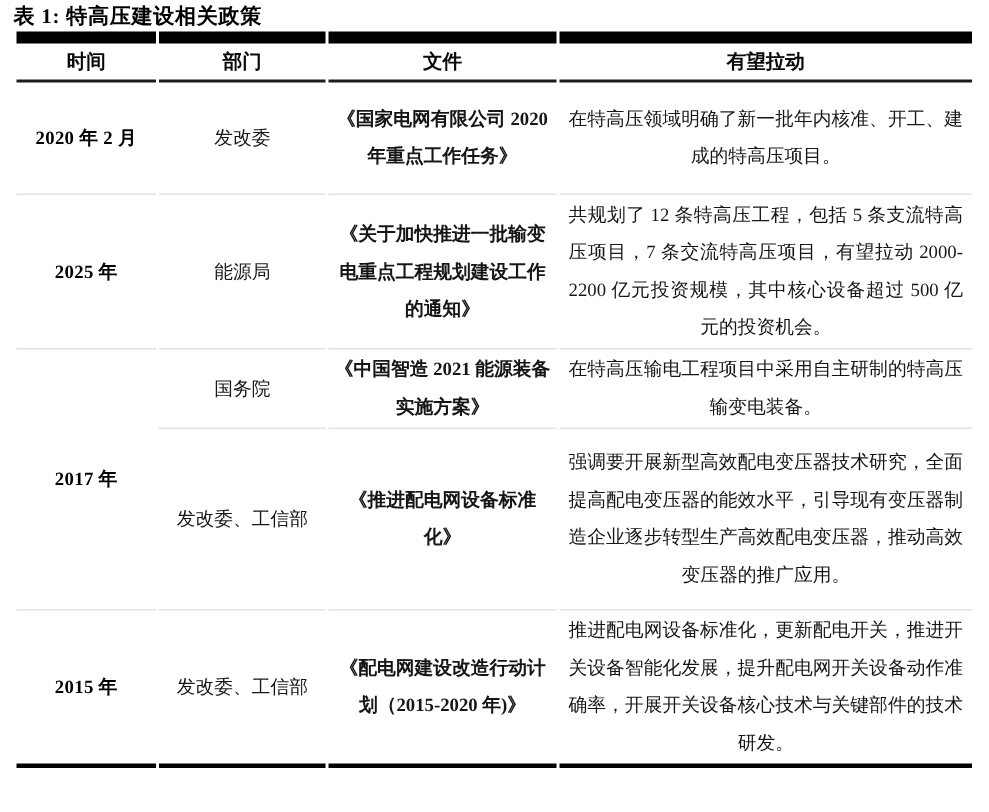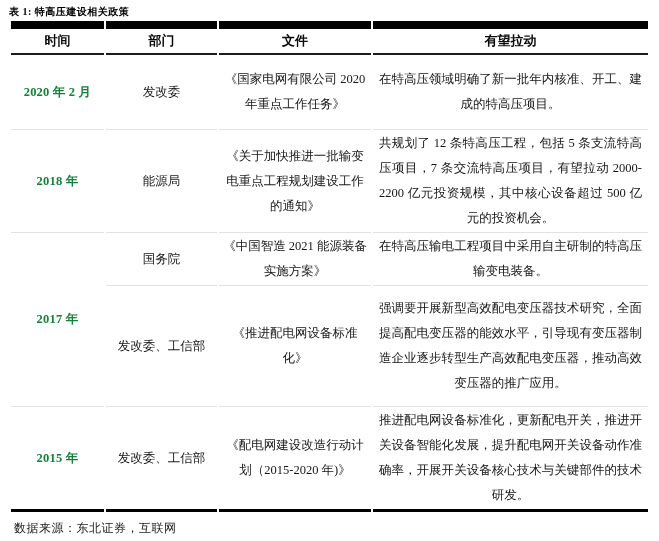--- a/index.html
+++ b/index.html
@@ -11,21 +11,21 @@
     width: 659px;
     height: 541px;
     overflow: hidden;
     font-family: "Liberation Serif", "DejaVu Serif", serif;
     color: #111111;
   }
   .page {
     padding: 2px 9px 0 9px;
   }
   .table-title {
-    font-size: 10px;
+    font-size: 14px;
     font-weight: bold;
     color: #000000;
     letter-spacing: 0.5px;
     padding-left: 0px;
     height: 19px;
     line-height: 19px;
   }
   table.policy-table {
     width: 641px;
     table-layout: fixed;
@@ -50,26 +50,27 @@
   }
   td {
     font-size: 12.5px;
     vertical-align: middle;
     text-align: center;
     padding: 1px 3px;
     color: #161616;
   }
   td.time {
     font-weight: bold;
-    color: #15803d;
+    color: #000000;
     letter-spacing: 0.2px;
   }
   td.doc {
     line-height: 25px;
     padding: 1px 2px;
+    font-weight: bold;
   }
   td.content {
     line-height: 25px;
     text-align: justify;
     text-align-last: center;
     padding: 1px 6px;
     margin-top: 24px;
   }
   tr.r-2020 { height: 75px;  }
   tr.r-2018 { height: 101px; }
@@ -116,21 +117,21 @@
       </tr>
     </thead>
     <tbody>
       <tr class="r-2020">
         <td class="time">2020 年 2 月</td>
         <td class="dept">发改委</td>
         <td class="doc">《国家电网有限公司 2020 年重点工作任务》</td>
         <td class="content">在特高压领域明确了新一批年内核准、开工、建成的特高压项目。</td>
       </tr>
       <tr class="r-2018">
-        <td class="time">2018 年</td>
+        <td class="time">2025 年</td>
         <td class="dept">能源局</td>
         <td class="doc">《关于加快推进一批输变电重点工程规划建设工作的通知》</td>
         <td class="content">共规划了 12 条特高压工程，包括 5 条支流特高压项目，7 条交流特高压项目，有望拉动 2000-2200 亿元投资规模，其中核心设备超过 500 亿元的投资机会。</td>
       </tr>
       <tr class="r-2017a">
         <td class="time time-merged" rowspan="2">2017 年</td>
         <td class="dept">国务院</td>
         <td class="doc">《中国智造 2021 能源装备实施方案》</td>
         <td class="content">在特高压输电工程项目中采用自主研制的特高压输变电装备。</td>
       </tr>
@@ -141,15 +142,14 @@
       </tr>
       <tr class="r-2015">
         <td class="time">2015 年</td>
         <td class="dept">发改委、工信部</td>
         <td class="doc">《配电网建设改造行动计划（2015-2020 年)》</td>
         <td class="content">推进配电网设备标准化，更新配电开关，推进开关设备智能化发展，提升配电网开关设备动作准确率，开展开关设备核心技术与关键部件的技术研发。</td>
       </tr>
     </tbody>
   </table>
 
-  <div class="source-line">数据来源：东北证券，互联网</div>
 
 </div>
 
 </body></html>

